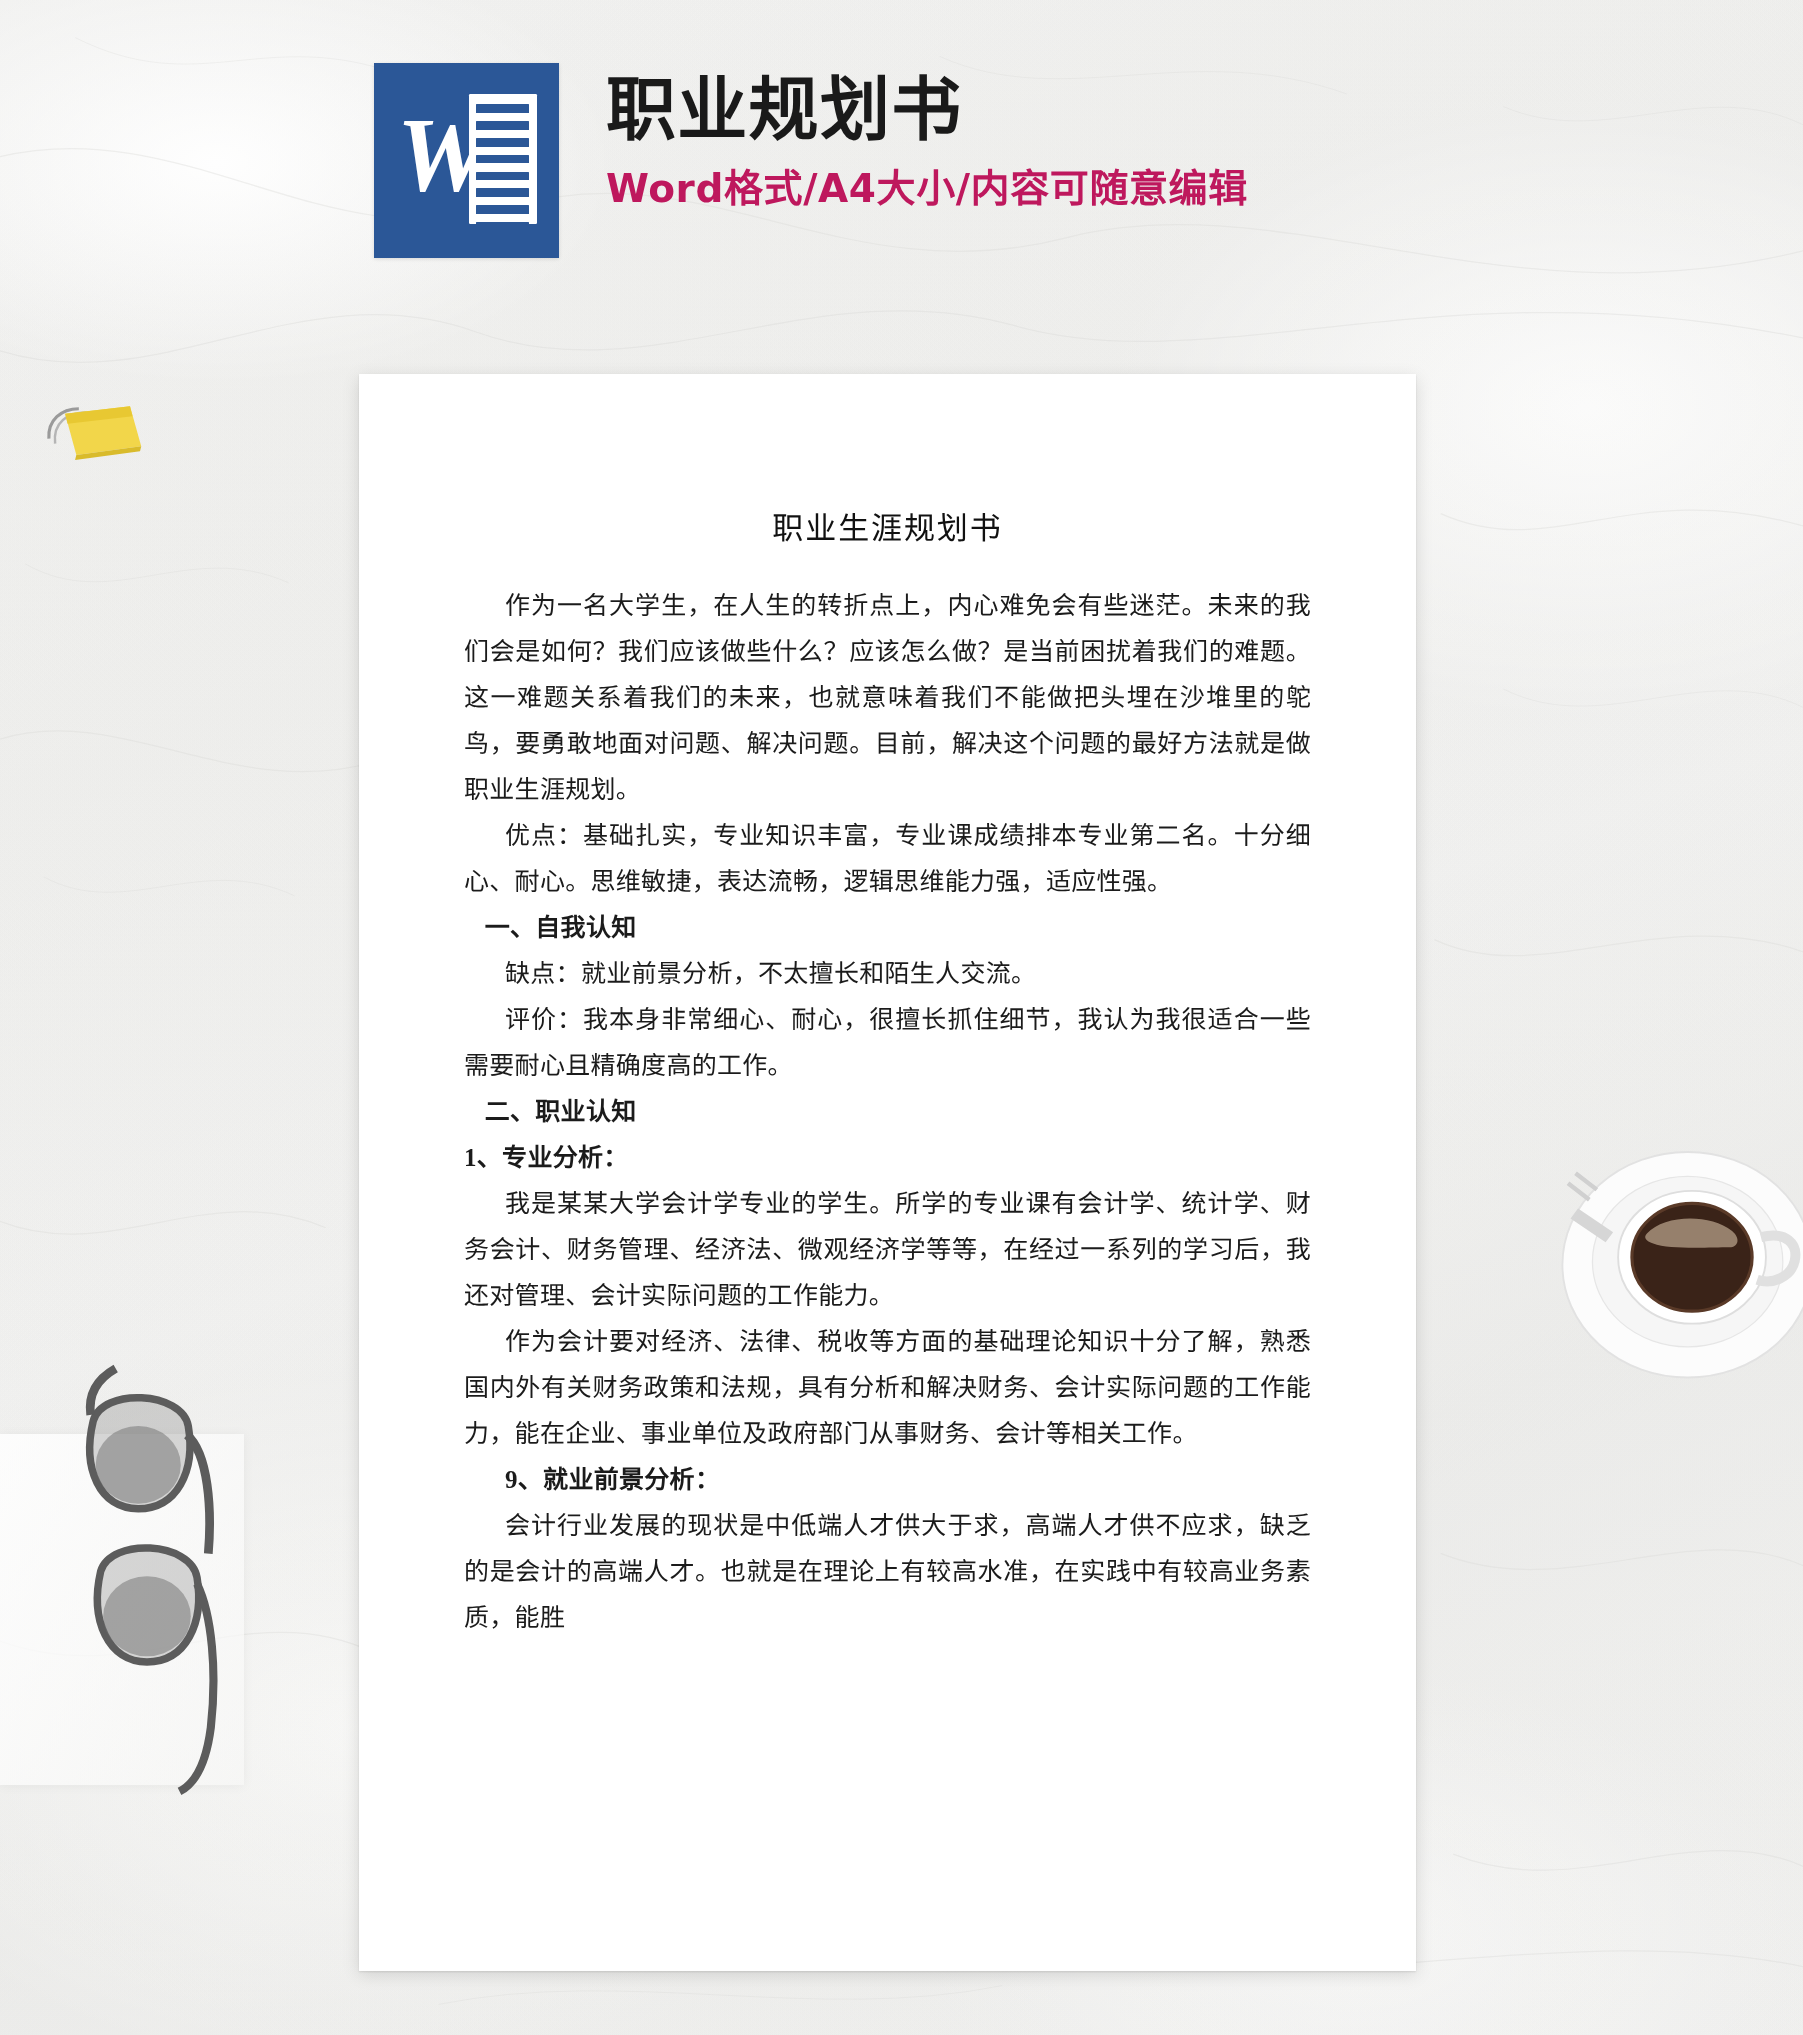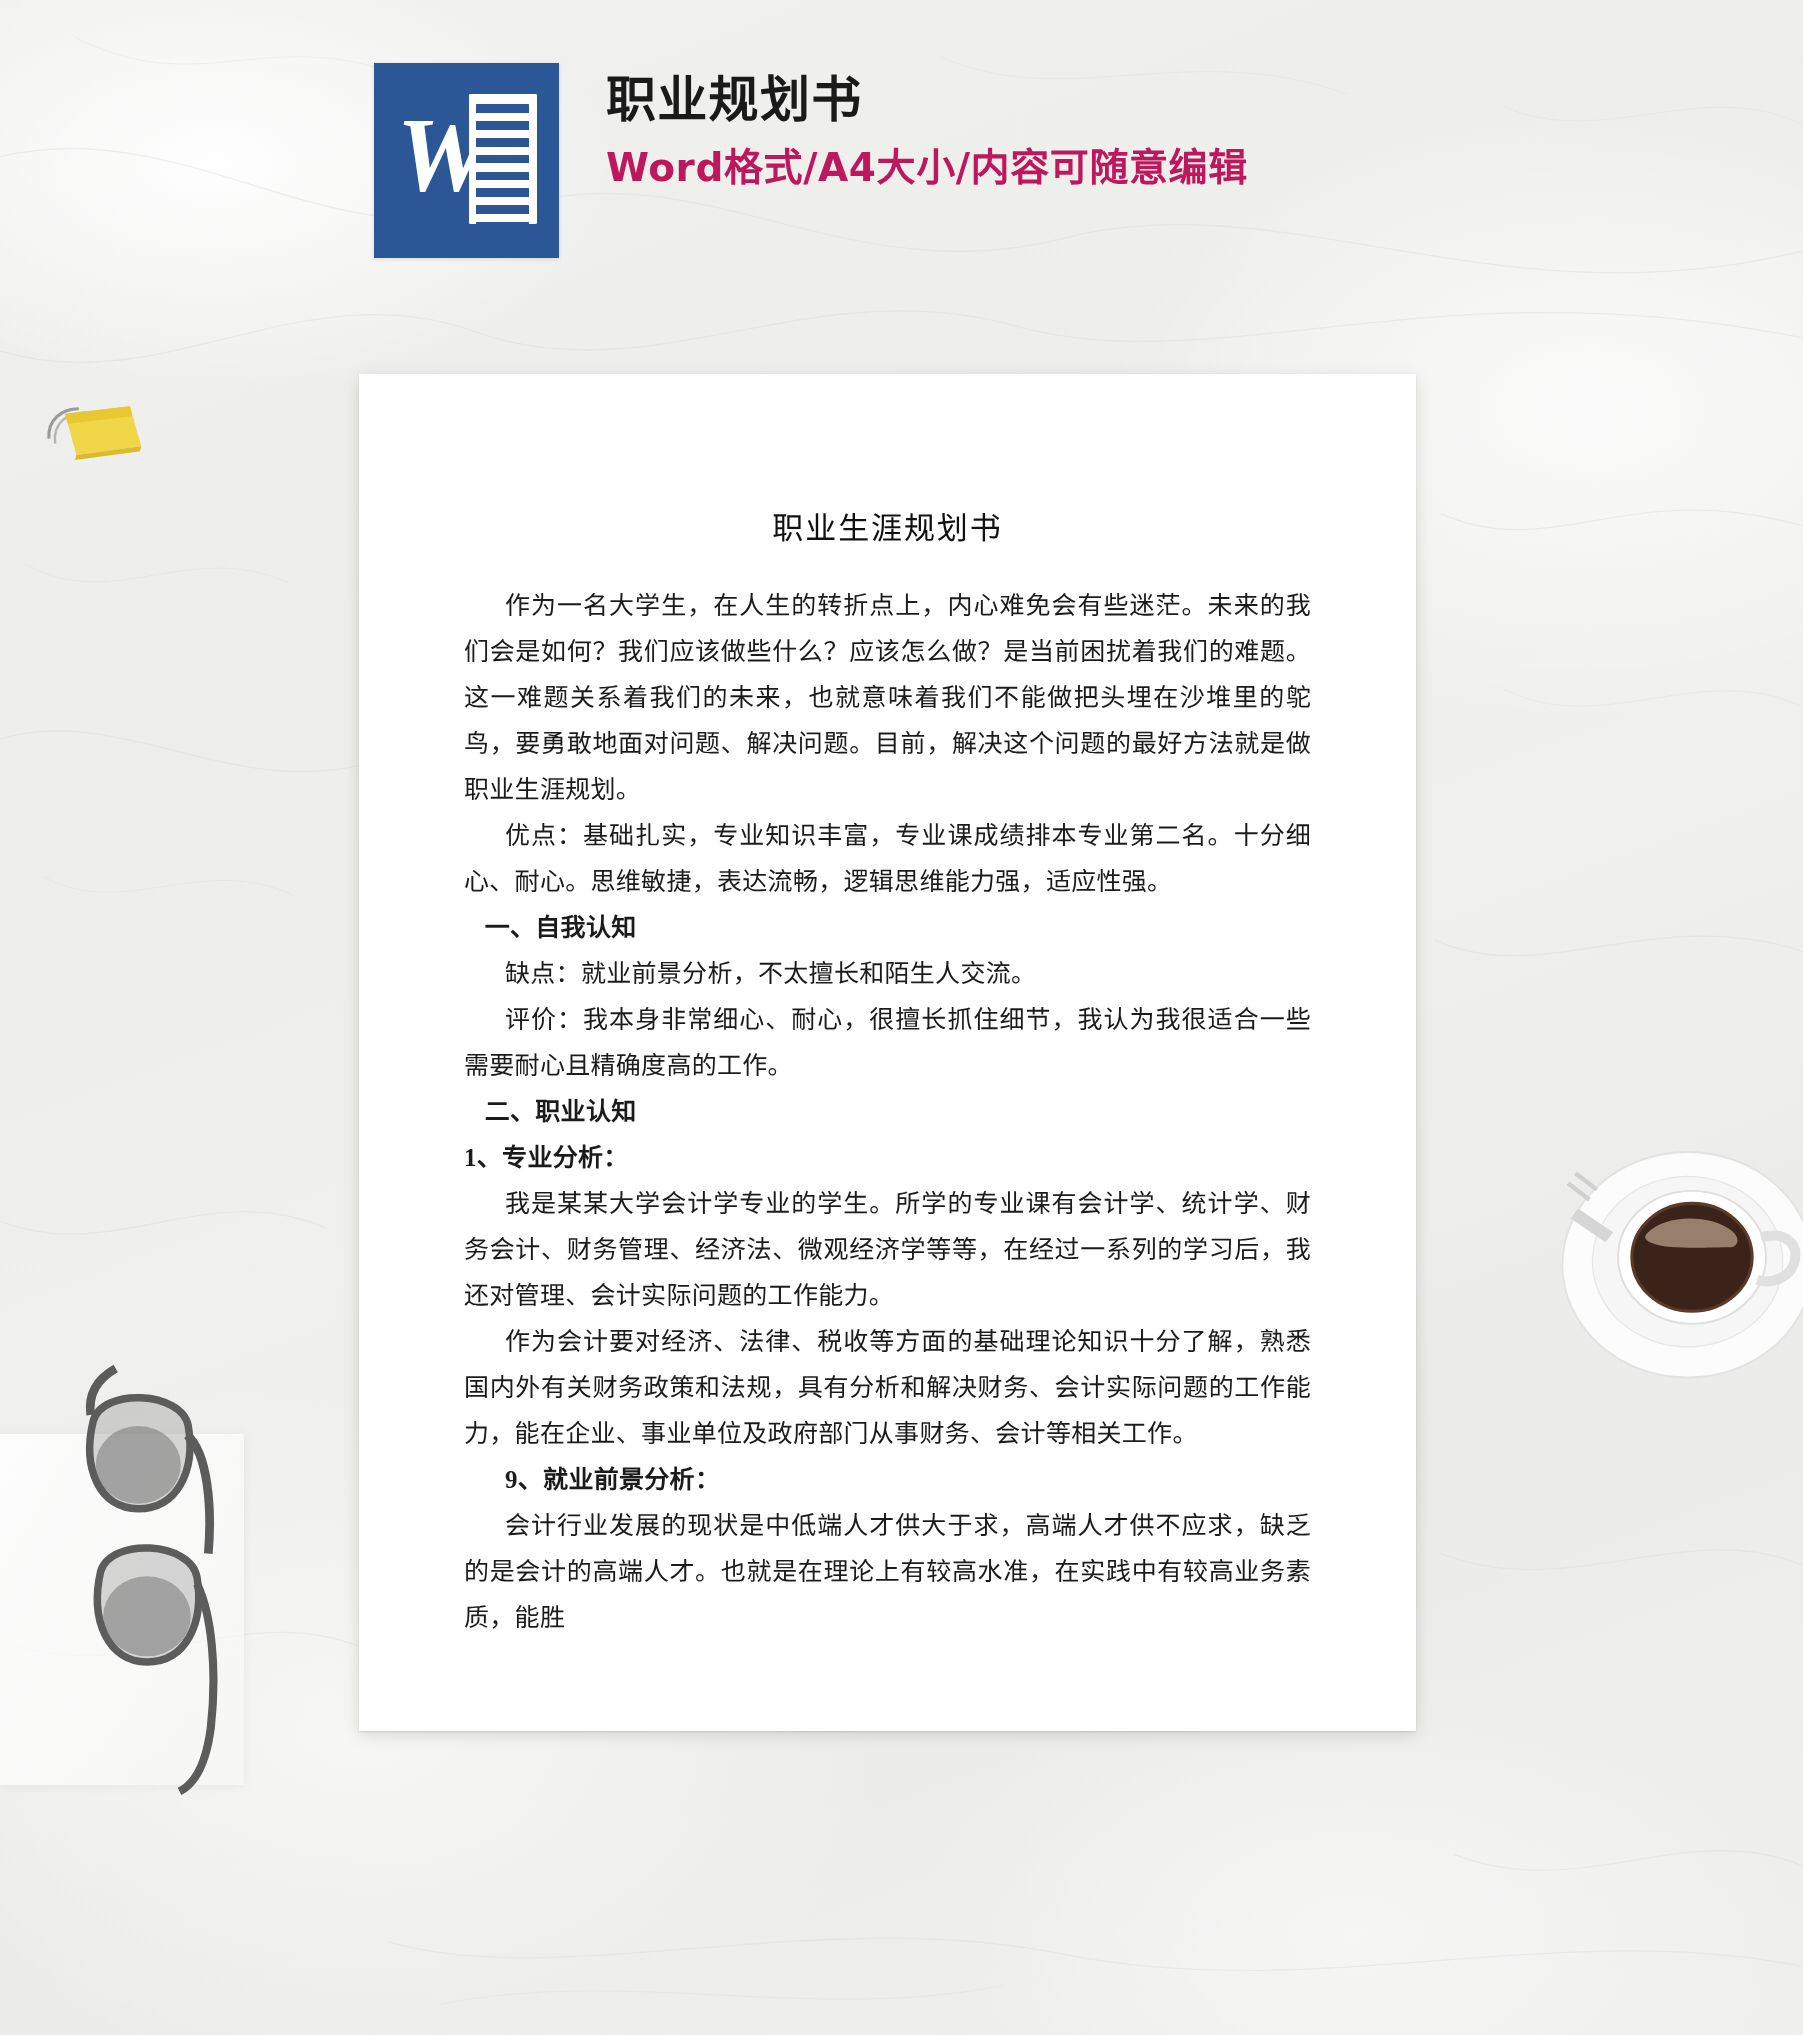--- a/index.html
+++ b/index.html
@@ -78,21 +78,21 @@
   }
   .word-badge .doc-shape i:first-child { margin-top: 10px; }
 
   .header-text {
     margin-left: 47px;
     padding-top: 11.3px;
   }
   .header-title {
     font-family: "DejaVu Sans", sans-serif;
     font-weight: bold;
-    font-size: 50px;
+    font-size: 70px;
     line-height: 1.05;
     color: #1a1a1a;
     letter-spacing: 1.3px;
     white-space: nowrap;
   }
   .header-subtitle {
     margin-top: 20px;
     font-family: "DejaVu Sans", sans-serif;
     font-weight: bold;
     font-size: 39px;
@@ -101,21 +101,21 @@
     letter-spacing: 0.6px;
     white-space: nowrap;
   }
 
   
   .paper {
     position: absolute;
     left: 359px;
     top: 374px;
     width: 1057px;
-    height: 1357px;
+    height: 1597px;
     background: #ffffff;
     box-shadow: 0 3.8px 16.3px rgba(0,0,0,0.13), 0 0.6px 1.9px rgba(0,0,0,0.10);
   }
   .paper-inner {
     padding: 129px 105px 0 105px;
   }
   .doc-title {
     font-family: "Liberation Serif", "DejaVu Serif", serif;
     font-size: 31px;
     text-align: center;

